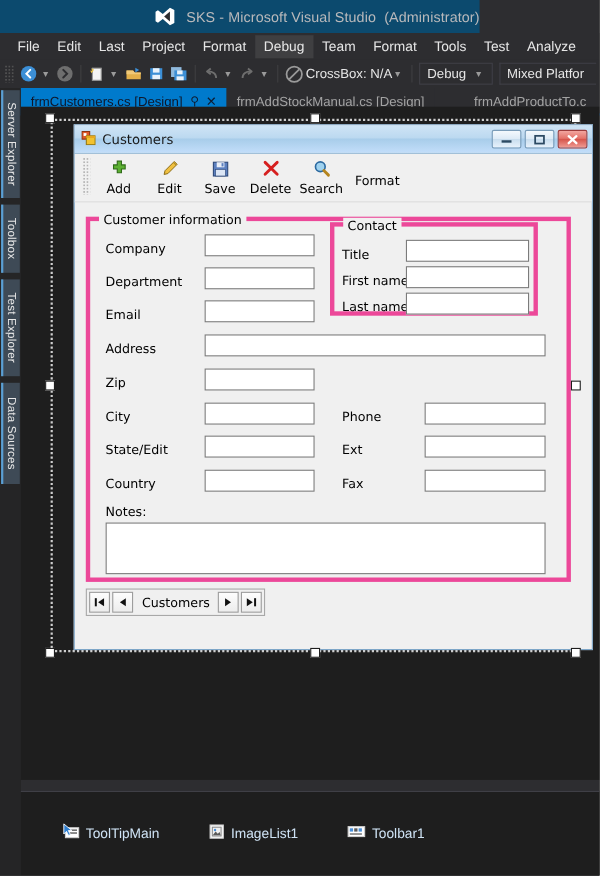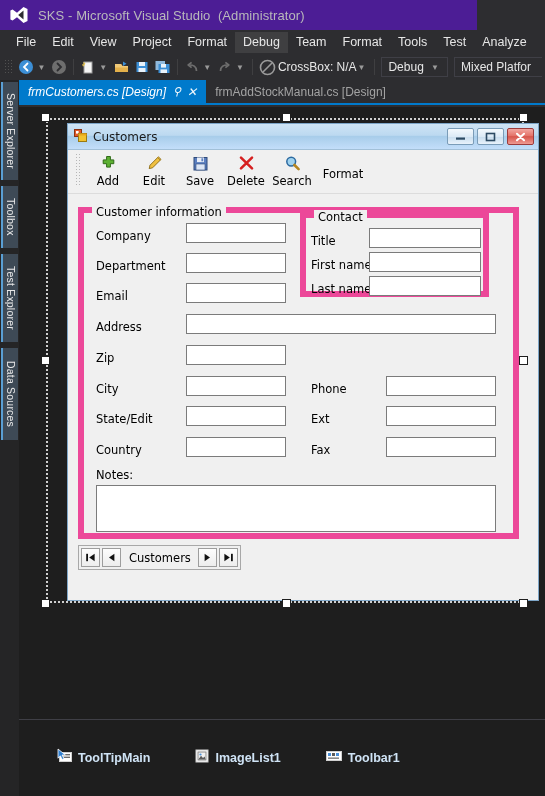--- a/index.html
+++ b/index.html
@@ -6,22 +6,22 @@
   html, body {
     width: 545px; height: 796px;
     overflow: hidden;
     background: #1e1e1e;
     font-family: "Liberation Sans", sans-serif;
   }
   #app { position: relative; width: 545px; height: 796px; background: #2d2d30; }
 
   
   .vs-titlebar {
-    position: absolute; left: 0; top: 0; width: 477px; height: 30px;
-    background: #4c1d95; display: flex; align-items: center;
+    position: absolute; left: 0; top: 0; width: 436px; height: 30px;
+    background: #0c4a6e; display: flex; align-items: center; justify-content: flex-end;
   }
   .vs-logo {
     width: 22px; height: 22px; margin-left: 8px; margin-right: 8px;
     display: flex; align-items: center; justify-content: center;
   }
   .vs-title { color: #b9b9bb; font-size: 13px; letter-spacing: .1px; }
   .vs-title .admin { color: #b9b9bb; }
 
   
   .vs-menubar {
@@ -70,34 +70,34 @@
   
   .tabstrip {
     position: absolute; left: 19px; top: 80px; width: 526px; height: 25px;
     background: #2d2d30; display: flex; align-items: stretch;
     border-bottom: 2px solid #007acc;
   }
   .doc-tab {
     display: flex; align-items: center; padding: 0 9px; color: #a3a3a3;
     font-size: 12px; white-space: nowrap; background: #2d2d30;
   }
-  .doc-tab.active { background: #007acc; color: #ffffff; font-style: italic; }
+  .doc-tab.active { background: #007acc; color: #0f172a; }
   .tab-pin { font-size: 11px; margin-left: 7px; opacity: .95; }
   .tab-close { font-size: 12px; margin-left: 6px; opacity: .95; }
 
   
   .designer {
-    position: absolute; left: 19px; top: 107px; width: 526px; height: 612px;
+    position: absolute; left: 19px; top: 97px; width: 526px; height: 612px;
     background: #1e1e1e; overflow: hidden;
   }
   .tray-sep { position: absolute; left: 19px; top: 719px; width: 526px; height: 1px;
     background: #3f3f46; }
   .tray {
     position: absolute; left: 19px; top: 720px; width: 526px; height: 76px;
-    background: #1e1e1e; display: flex; align-items: center; padding-left: 38px; font-weight: bold;
+    background: #1e1e1e; display: flex; align-items: center; padding-left: 38px;
   }
   .tray-item { display: flex; align-items: center; margin-right: 44px; }
   .tray-label { color: #cfe3f5; font-size: 12.5px; margin-left: 5px; white-space: nowrap; }
 
   
   .sel-wrap { position: absolute; left: 27px; top: 11px; }
   .sel-border {
     position: absolute; left: 0; top: 0; width: 478px; height: 485px;
     border: 2px dotted #cfcfcf; pointer-events: none;
   }
@@ -141,21 +141,21 @@
   .ft-btn {
     display: flex; flex-direction: column; align-items: center; justify-content: flex-start;
     width: 46px; padding-top: 1px;
   }
   .ft-ico { height: 19px; display: flex; align-items: center; justify-content: center; }
   .ft-label { font-size: 11.5px; color: #000; margin-top: 1px; }
   .ft-btn.textonly { justify-content: center; padding-top: 13px; width: 56px; }
 
   .form-body { position: relative; flex: 1 1 auto; }
 
-  .groupbox { position: absolute; border: 6px solid #ec4899; }
+  .groupbox { position: absolute; border: 4px solid #ec4899; }
   .gb-title {
     position: absolute; top: -8px; left: 8px; background: #f0f0f0;
     padding: 0 4px; font-size: 11.5px; color: #000;
   }
   .flabel { position: absolute; font-size: 11.5px; color: #000; }
   .finput {
     position: absolute; background: #ffffff; border: 1px solid #7b7b7b;
   }
 
   
@@ -184,21 +184,21 @@
       </svg>
     </span>
     <span class="vs-title">
       <span>SKS - Microsoft Visual Studio</span>&nbsp;&nbsp;<span class="admin">(Administrator)</span>
     </span>
   </div>
 
   <div class="vs-menubar">
     <div class="menu-item">File</div>
     <div class="menu-item">Edit</div>
-    <div class="menu-item">View</div>
+    <div class="menu-item">Last</div>
     <div class="menu-item">Project</div>
     <div class="menu-item">Format</div>
     <div class="menu-item active">Debug</div>
     <div class="menu-item">Team</div>
     <div class="menu-item">Format</div>
     <div class="menu-item">Tools</div>
     <div class="menu-item">Test</div>
     <div class="menu-item">Analyze</div>
   </div>
 
@@ -303,20 +303,23 @@
   </div>
 
   <div class="tabstrip">
     <div class="doc-tab active">
       <span>frmCustomers.cs [Design]</span>
       <span class="tab-pin">⚲</span>
       <span class="tab-close">✕</span>
     </div>
     <div class="doc-tab">
       <span>frmAddStockManual.cs [Design]</span>
+    </div>
+    <div class="doc-tab" style="padding-left:36px">
+      <span>frmAddProductTo.c</span>
     </div>
   </div>
 
   <div class="designer">
     <div class="sel-wrap">
       <div class="sel-border"></div>
 
       <div class="winform">
 
         <div class="form-title">

